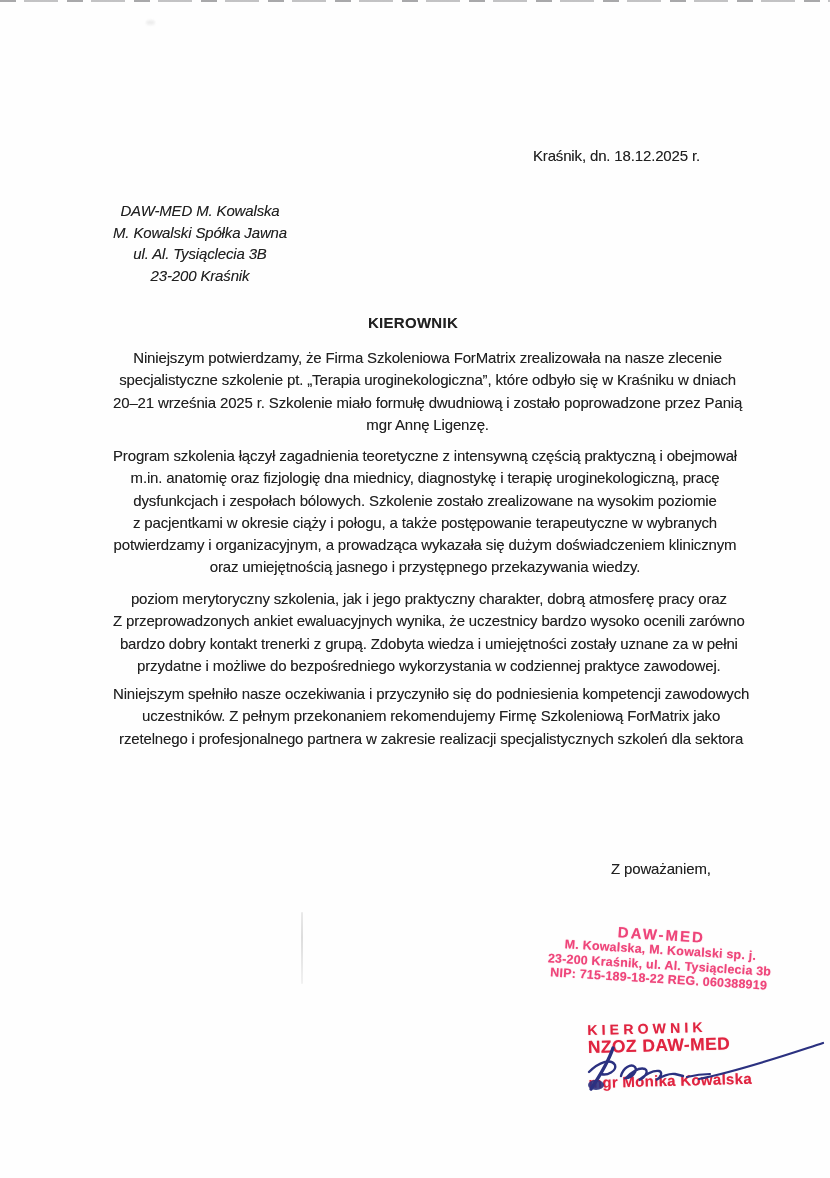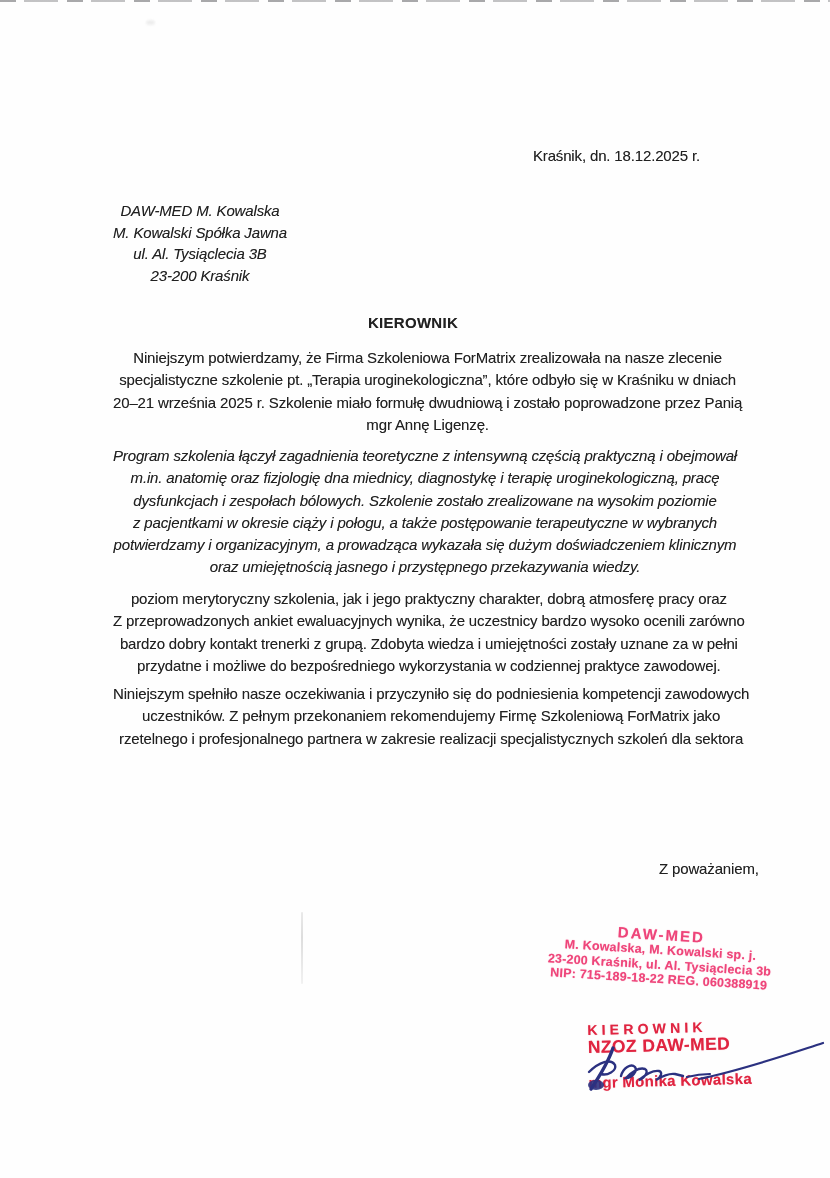--- a/index.html
+++ b/index.html
@@ -34,22 +34,22 @@
     text-align:center;
   }
   .line{white-space:nowrap;}
   .date{position:absolute;top:145px;right:130px;}
   .recipient{position:absolute;top:200px;left:113px;line-height:21.7px;font-style:italic;}
   .title{
     position:absolute;top:312px;left:113px;width:600px;
     text-align:center;font-weight:bold;letter-spacing:.3px;
   }
   .para{position:absolute;left:113px;}
-  .p1{top:347px;} .p2{top:445px;font-style:italic;} .p3{top:588px;} .p4{top:683px;}
-  .closing{position:absolute;top:858px;left:611px;margin-left:48px;}
+  .p1{top:347px;} .p2{top:445px;} .p3{top:588px;} .p4{top:683px;}
+  .closing{position:absolute;top:858px;left:611px;}
 
   
   .stamp-company{
     position:absolute;left:534px;top:927px;width:252px;
     text-align:center;transform:rotate(3.5deg);
     font-weight:bold;
     text-shadow:0 0 1px rgba(238,62,117,.55);
     opacity:.96;
   }
   .stamp-company .big{font-size:15px;letter-spacing:2px;line-height:16px;}

